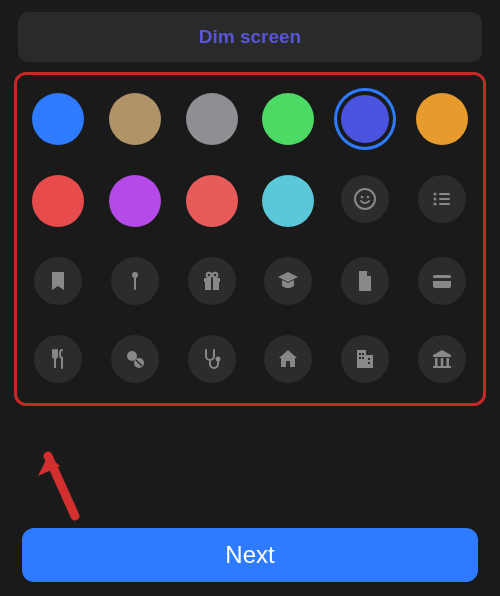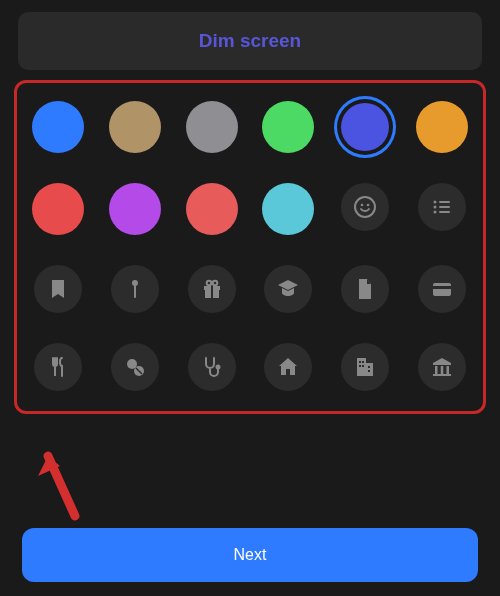--- a/index.html
+++ b/index.html
@@ -6,21 +6,21 @@
     body {
       width: 500px;
       height: 596px;
       background: #1a1a1a;
       font-family: -apple-system, BlinkMacSystemFont, 'Segoe UI', sans-serif;
       overflow: hidden;
       position: relative;
     }
     .dim-screen-btn {
       margin: 12px 18px 8px 18px;
-      height: 58px;
+      height: 50px;
       background: #2a2a2a;
       border-radius: 10px;
       display: flex;
       align-items: center;
       justify-content: center;
       cursor: pointer;
       color: #5856d6;
       font-size: 19px;
       font-weight: 600;
     }
@@ -66,21 +66,21 @@
       bottom: 14px;
       left: 22px;
       right: 22px;
       height: 54px;
       background: #2e7bff;
       border-radius: 12px;
       display: flex;
       align-items: center;
       justify-content: center;
       color: #fff;
-      font-size: 16px;
+      font-size: 24px;
       font-weight: 500;
       cursor: pointer;
     }
     .arrow-annotation {
       position: absolute;
       left: 30px;
       bottom: 70px;
       width: 60px;
       height: 90px;
       pointer-events: none;

